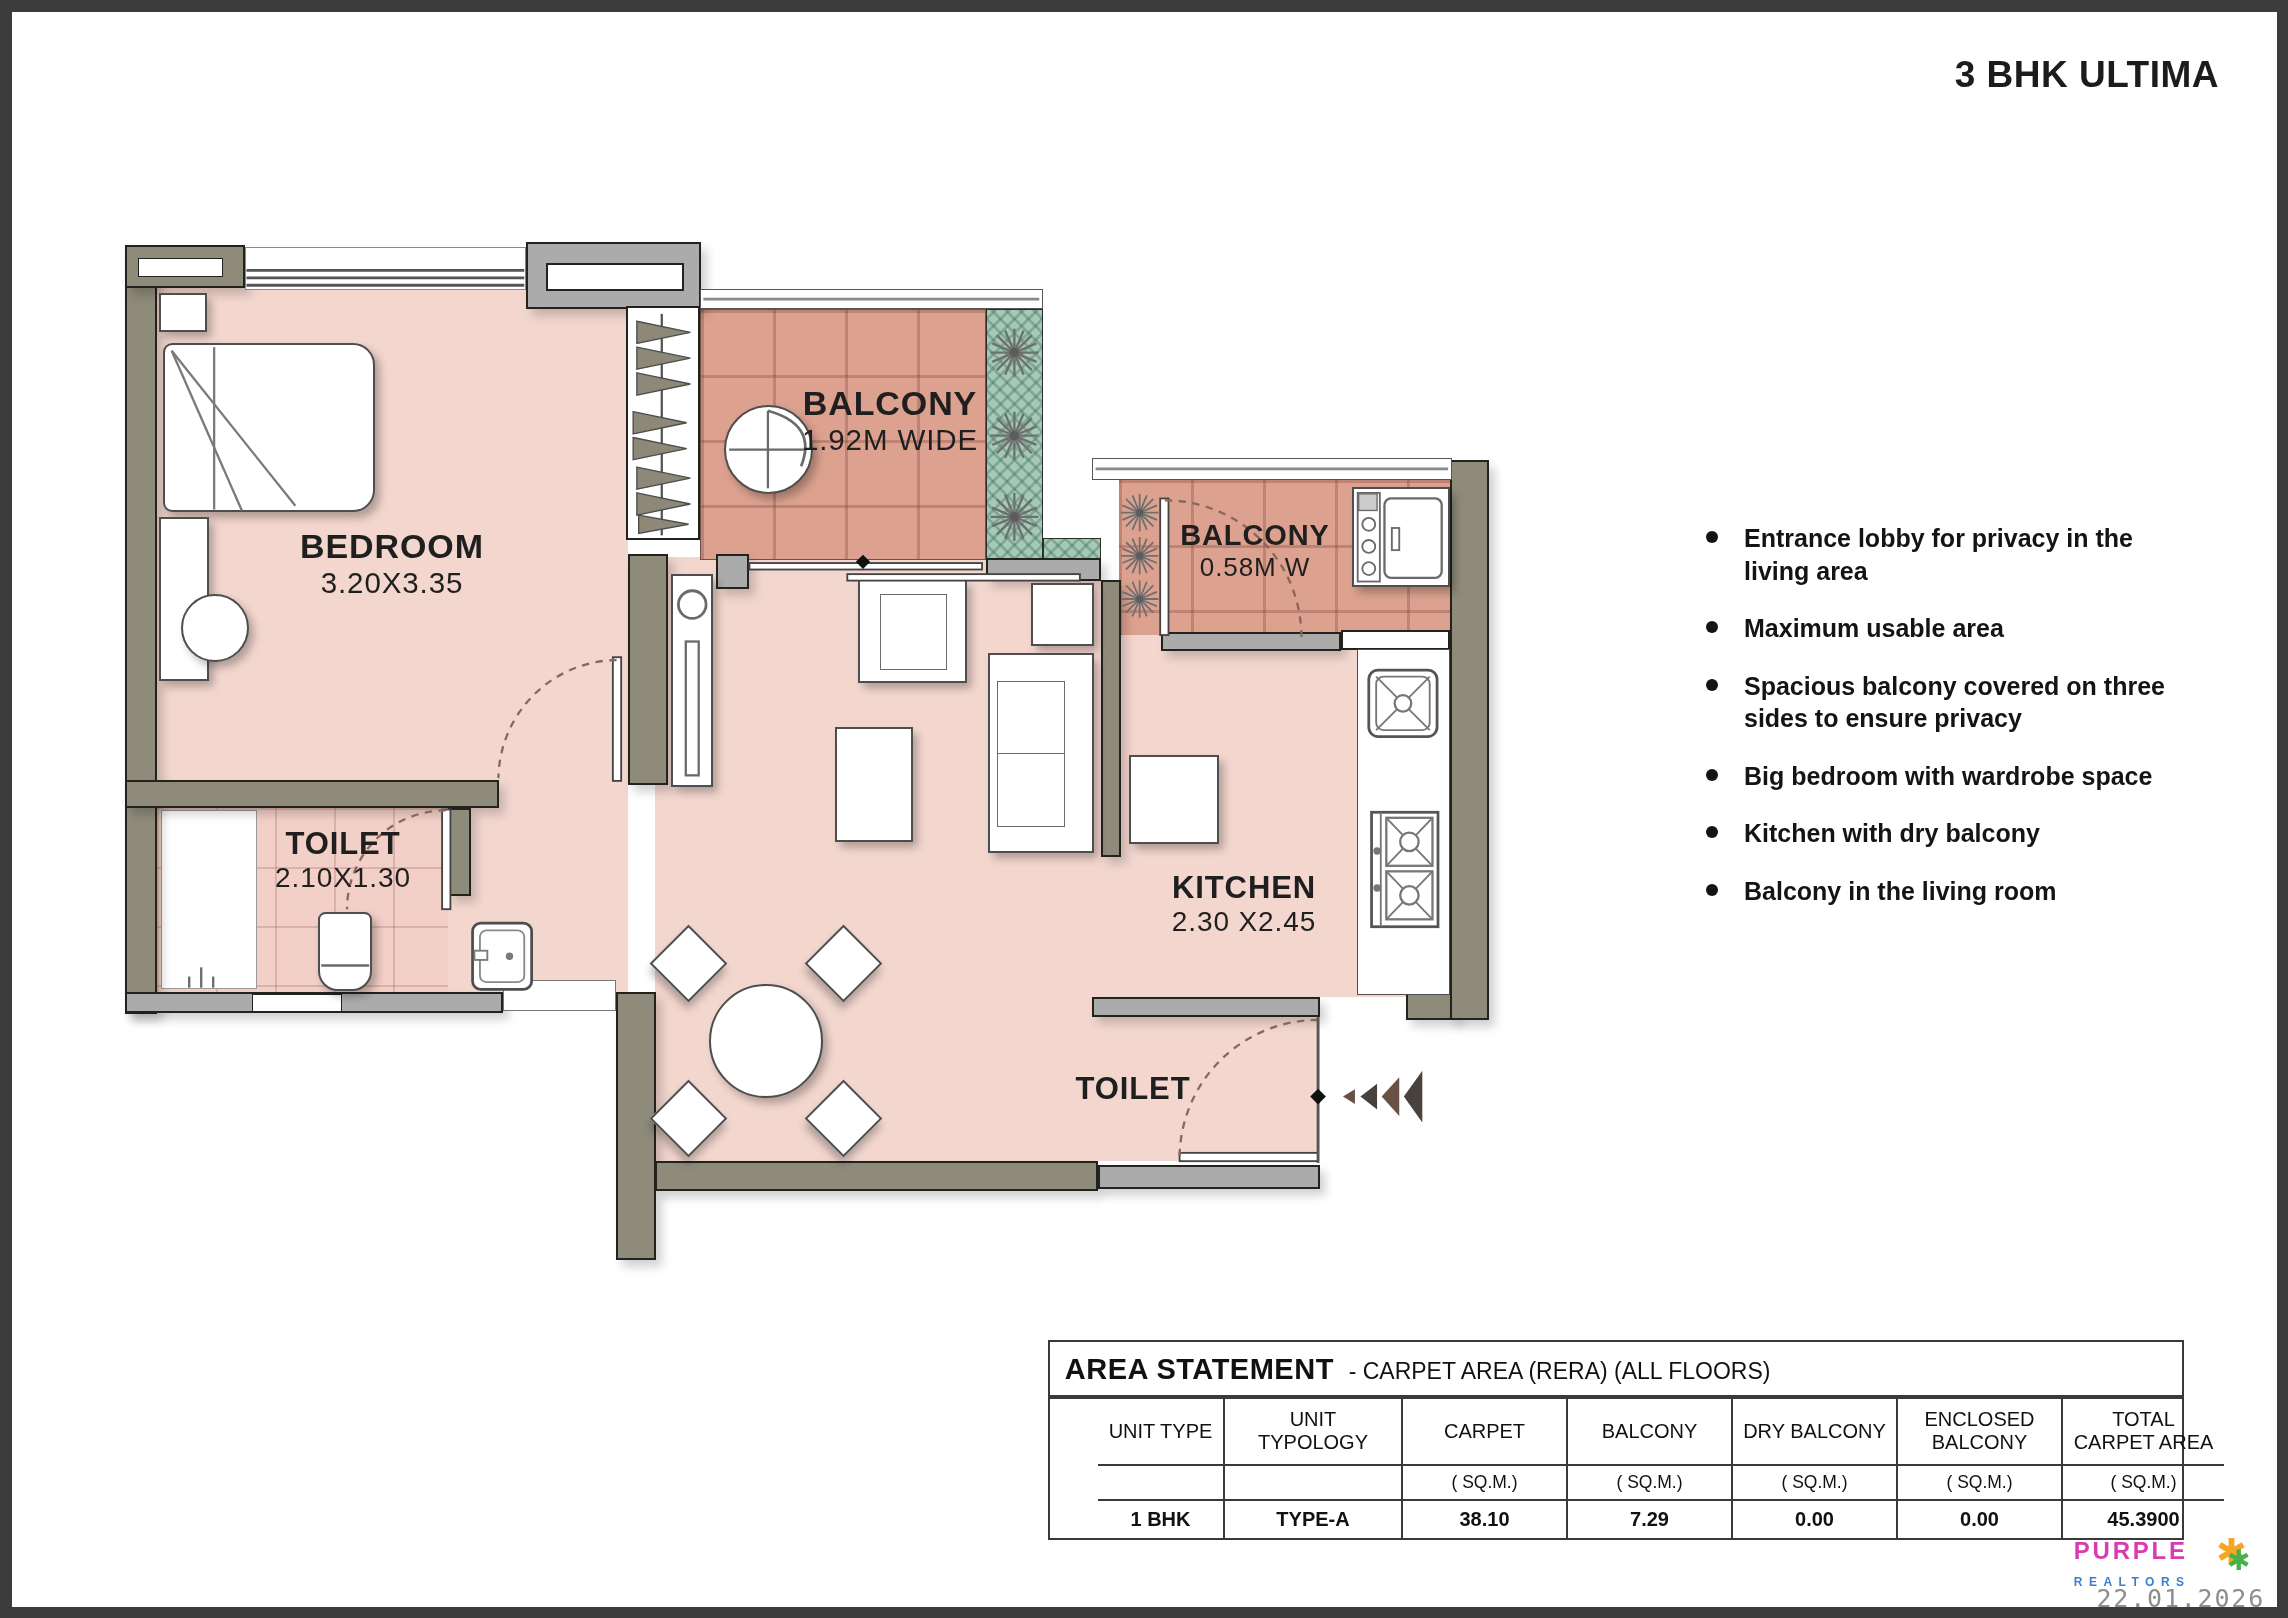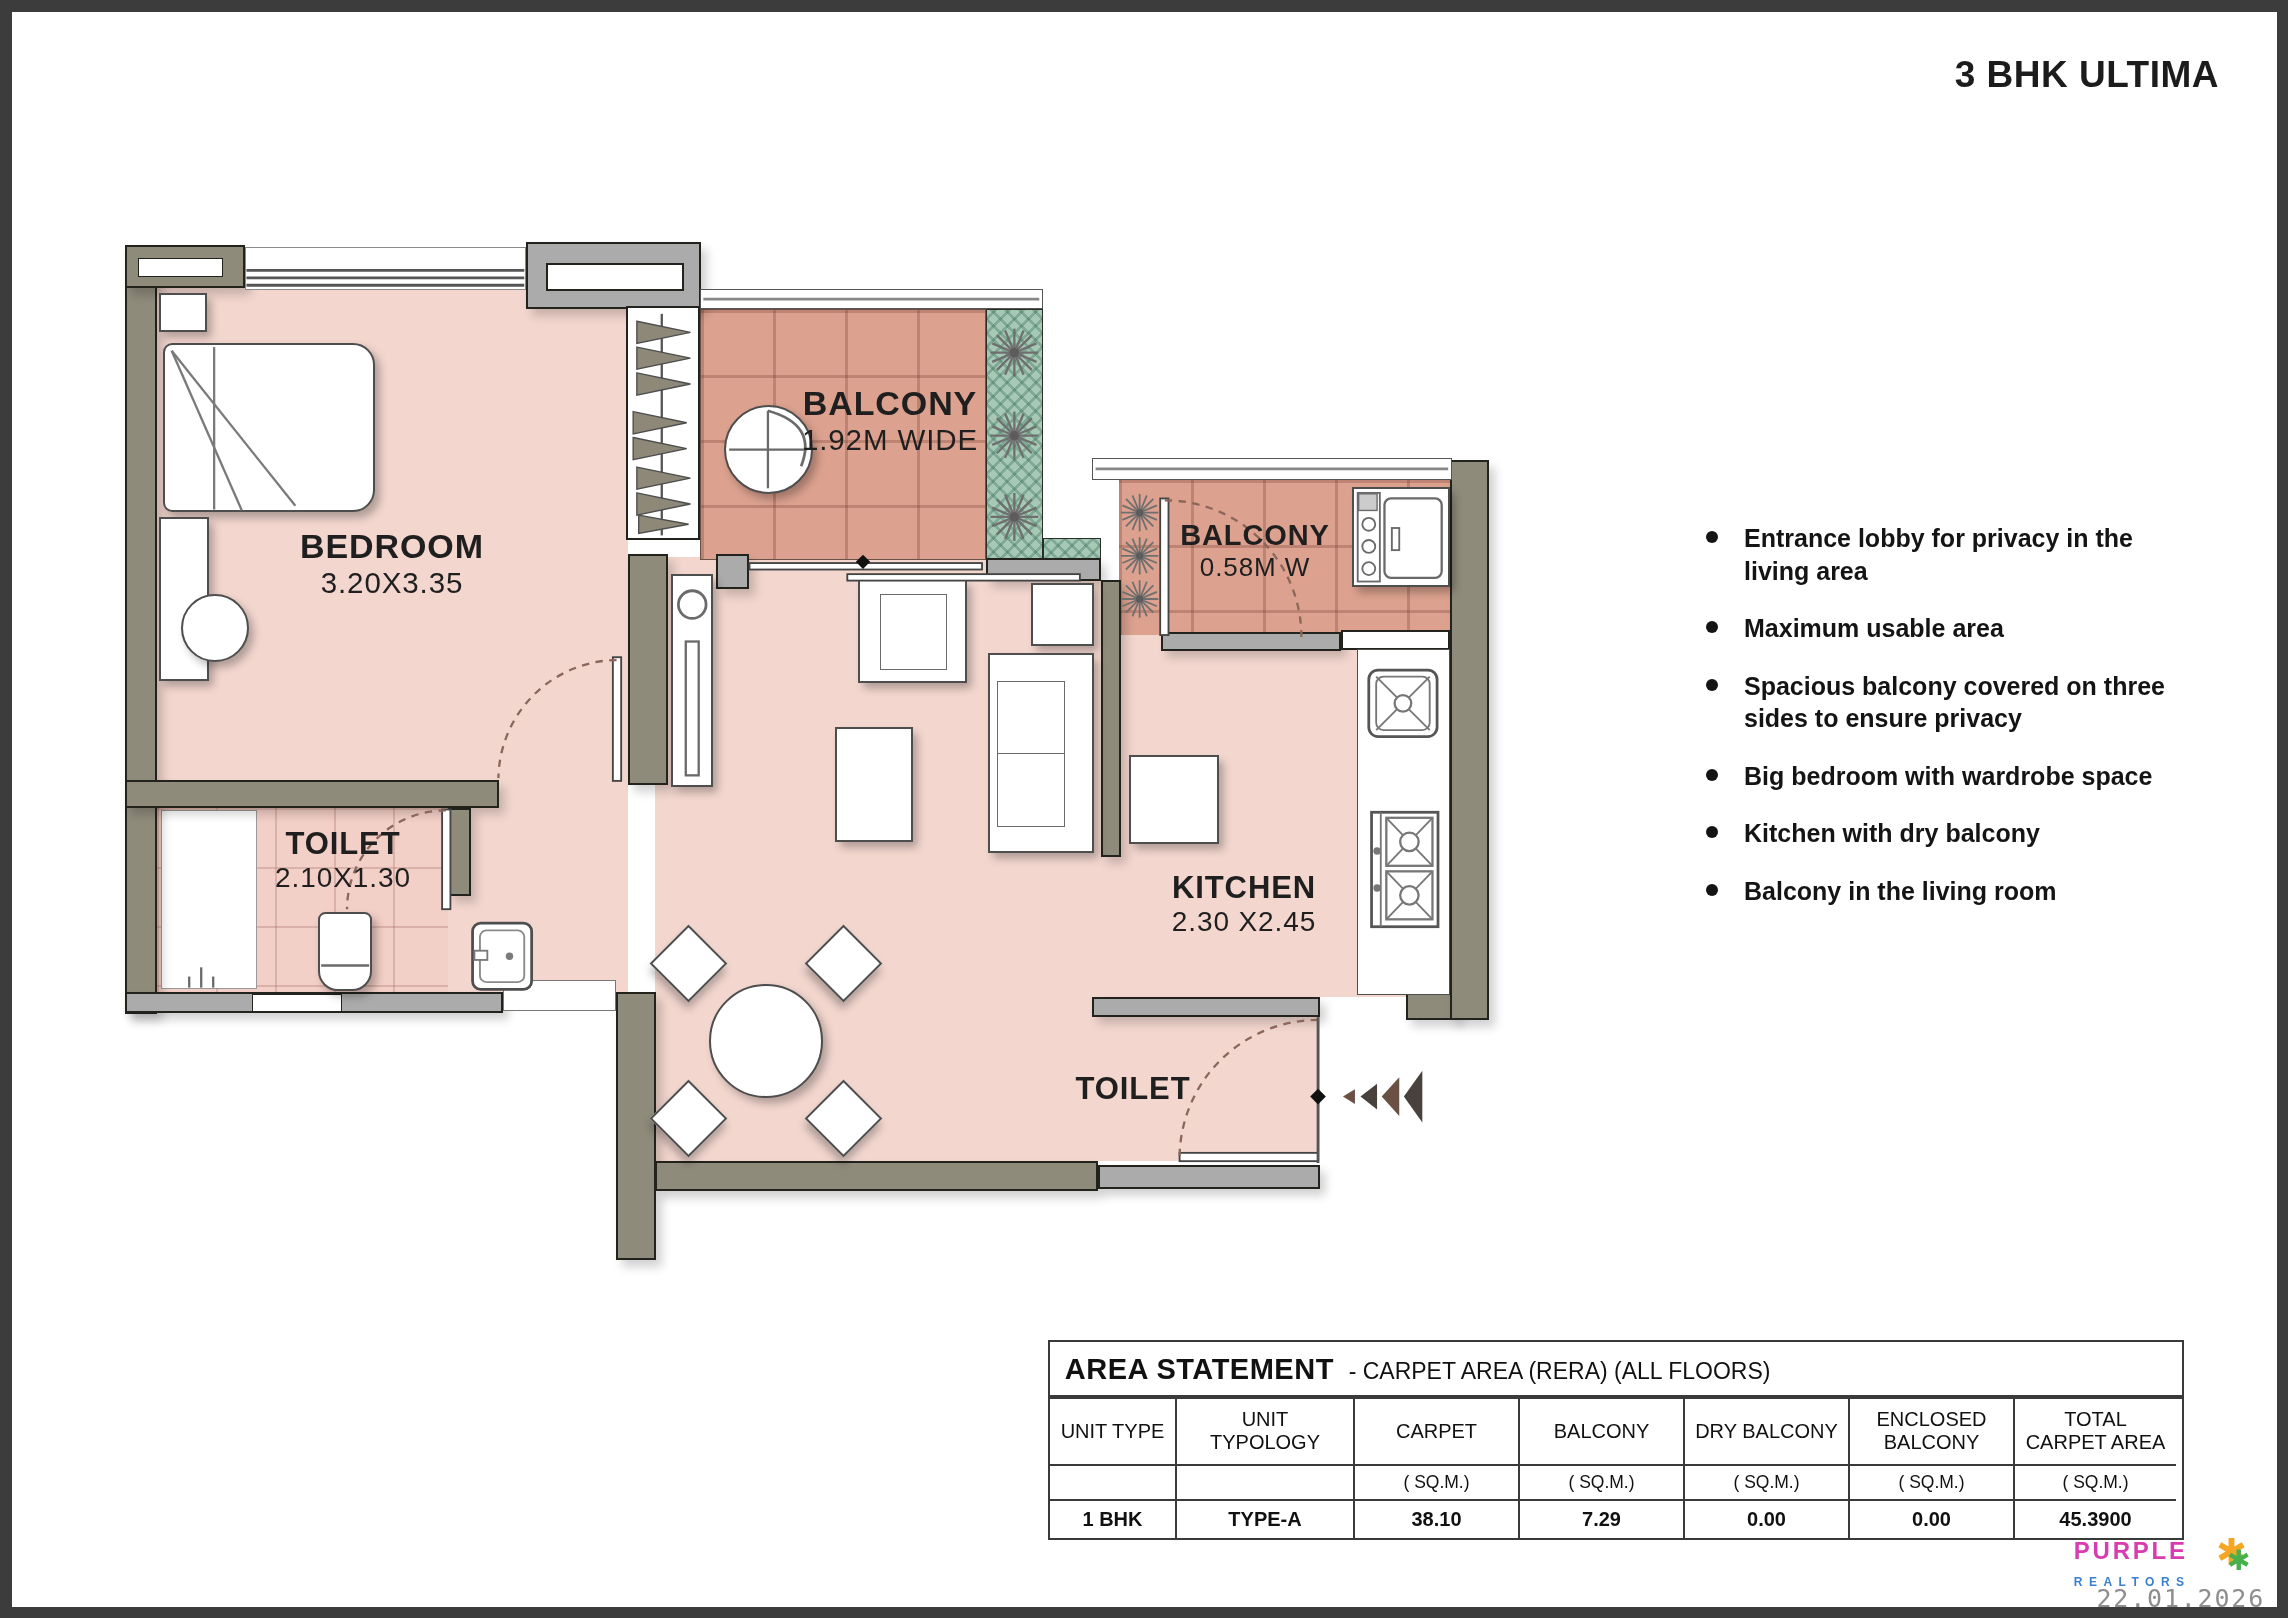--- a/index.html
+++ b/index.html
@@ -43,21 +43,21 @@
   .ptitle{position:absolute;top:54px;right:70px;font-size:37px;font-weight:700;color:#1c1c1c;letter-spacing:0.5px;z-index:50;}
   
   .features{position:absolute;left:1706px;top:522px;width:471px;z-index:50;list-style:none;margin:0;padding:0;}
   .features li{display:flex;gap:26px;margin-bottom:25px;color:#141414;font-size:25px;font-weight:600;line-height:1.3;}
   .features .dot{flex:0 0 auto;width:12px;height:12px;border-radius:50%;background:#141414;margin-top:9.2px;}
   
   .atable{position:absolute;left:1048px;top:1340px;width:1132px;z-index:50;border:2.8px solid #3a3a3a;background:#fff;}
   .atable .ttl{display:flex;align-items:baseline;gap:14.8px;padding:11px 0 9.2px 14.8px;border-bottom:4.6px solid #3a3a3a;}
   .atable .ttl .t1{font-size:29px;font-weight:700;color:#111;letter-spacing:0.5px;}
   .atable .ttl .t2{font-size:23px;font-weight:400;color:#111;}
-  .grid{display:grid;grid-template-columns:127px 178px 165px 165px 165px 165px 161px;}
+  .grid{display:grid;grid-template-columns:127px 178px 165px 165px 165px 165px 161px;padding-left:48px;}
   .grid .c{border-right:2.8px solid #3a3a3a;border-bottom:2.8px solid #3a3a3a;display:flex;align-items:center;justify-content:center;text-align:center;color:#111;}
   .grid .c:nth-child(7n){border-right:none;}
   .hrow .c{height:61px;font-size:20px;font-weight:400;line-height:1.15;padding:1.8px 7.4px;}
   .urow .c{height:33px;font-size:17.5px;font-weight:400;}
   .drow .c{height:37px;font-size:20px;font-weight:700;border-bottom:none;}
   
   .logo{position:absolute;right:81px;top:1539px;z-index:50;text-align:left;line-height:1;}
   .logo .l1{font-size:24px;font-weight:700;color:#d83cb0;letter-spacing:2.8px;}
   .logo .l2{font-size:12px;font-weight:700;color:#3b7fd0;letter-spacing:6.5px;margin-top:13px;}
   .logo .l3{font-size:7.4px;font-weight:400;color:#35b2d8;letter-spacing:1.4px;margin-top:19px;}

